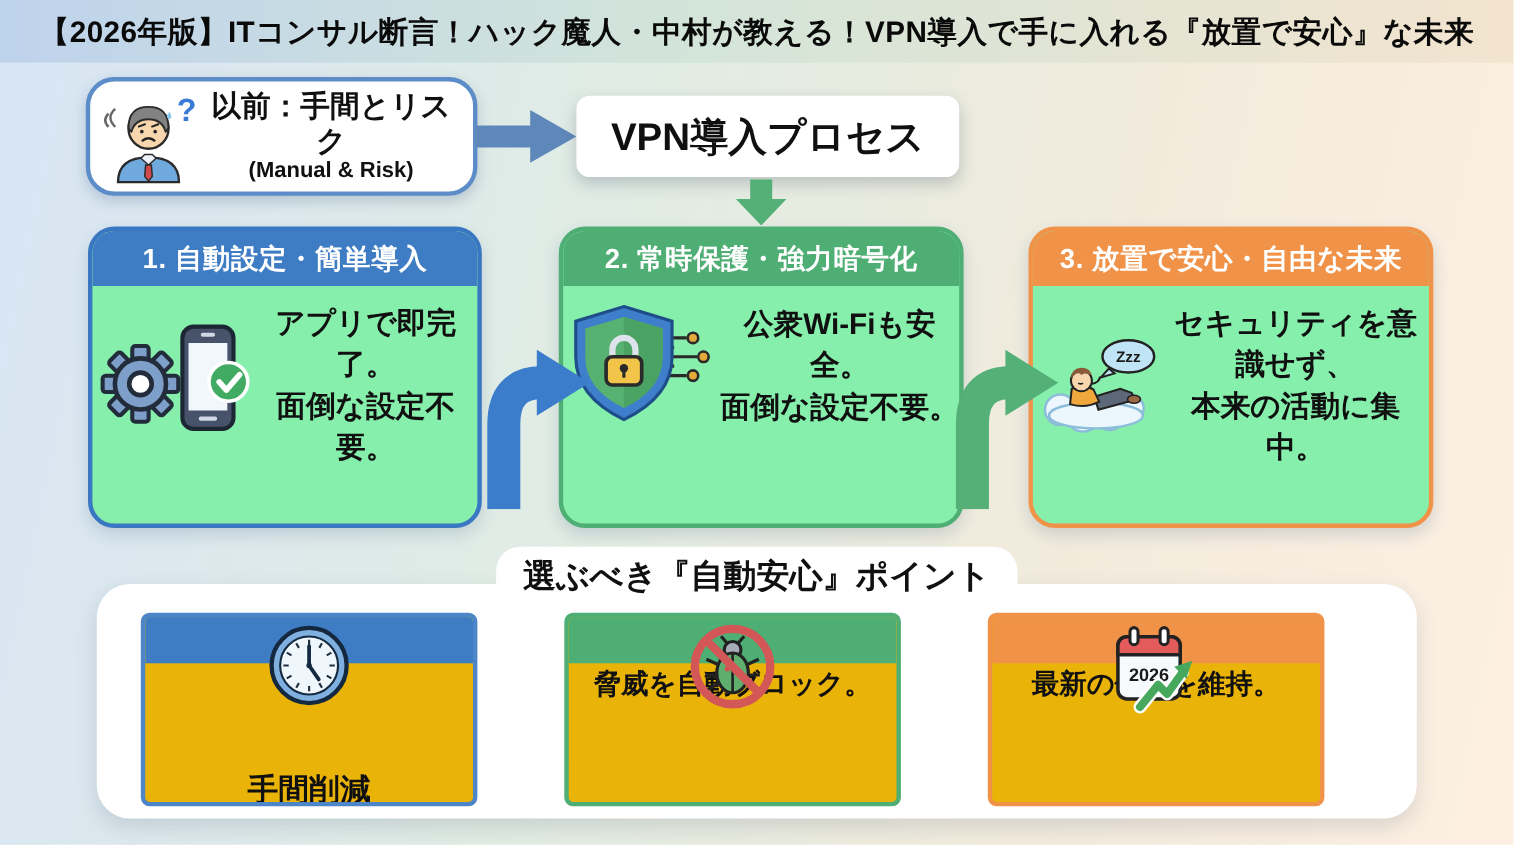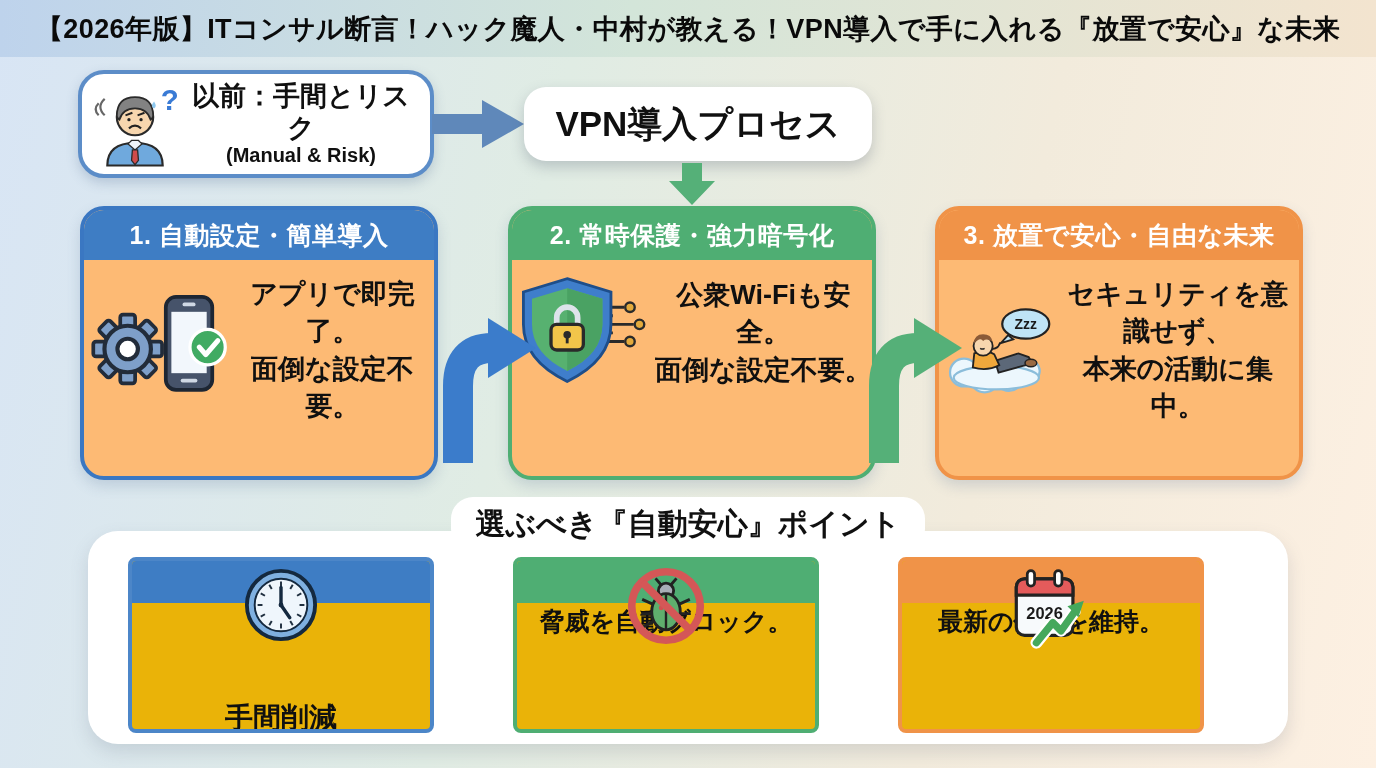--- a/index.html
+++ b/index.html
@@ -15,30 +15,30 @@
     background:linear-gradient(90deg,#bed3ec 0%,#d3e5d9 46%,#f3e4cf 100%);}
   .banner-title{font-size:27px;font-weight:900;letter-spacing:.4px;color:#0a0a0a;white-space:nowrap}
   
   .before-box{left:78px;top:70px;width:356px;height:108px;background:#fff;border:4px solid #5c8dc8;
     border-radius:26px;display:flex;align-items:center;padding:4px 12px 4px 8px;gap:4px;
     box-shadow:0 5px 12px rgba(70,100,140,.25)}
   .before-text{flex:1;text-align:center;font-weight:800;line-height:1.15}
   .before-line1{font-size:27px}
   .before-line2{font-size:20px}
   
-  .vpn-box{left:524px;top:87px;width:348px;height:74px;background:#fff;border-radius:22px;
+  .vpn-box{left:524px;top:87px;width:348px;height:74px;background:#fff;border-radius:12px;
     display:flex;align-items:center;justify-content:center;box-shadow:0 6px 14px rgba(80,90,110,.28)}
   .vpn-title{font-size:35px;font-weight:900}
   
   .arrow-straight{left:432px;top:96px}
   .arrow-down{left:669px;top:163px}
   .arrow-curve-1{left:434px;top:298px;z-index:6}
   .arrow-curve-2{left:860px;top:298px;z-index:6}
   
-  .step{top:206px;width:358px;height:274px;background:#fdba74;border-radius:24px;overflow:hidden;
+  .step{top:206px;width:358px;height:274px;background:#86efac;border-radius:24px;overflow:hidden;
     border:4px solid;box-shadow:0 6px 14px rgba(70,100,140,.2)}
   .step-1{left:80px;border-color:#3a77c2}
   .step-2{left:508px;width:368px;border-color:#4fae73}
   .step-3{left:935px;width:368px;border-color:#f09348}
   .step-header{height:50px;display:flex;align-items:center;justify-content:center;color:#fff;
     font-size:25px;font-weight:800;letter-spacing:.5px}
   .hdr-blue{background:#3e7dc4}.hdr-green{background:#4fae73}.hdr-orange{background:#f09348}
   .step-body{display:flex;flex-direction:row;align-items:center;padding-top:12px}
   .step-text{font-size:27px;font-weight:800;line-height:1.38;text-align:center;margin-top:4px}
   

